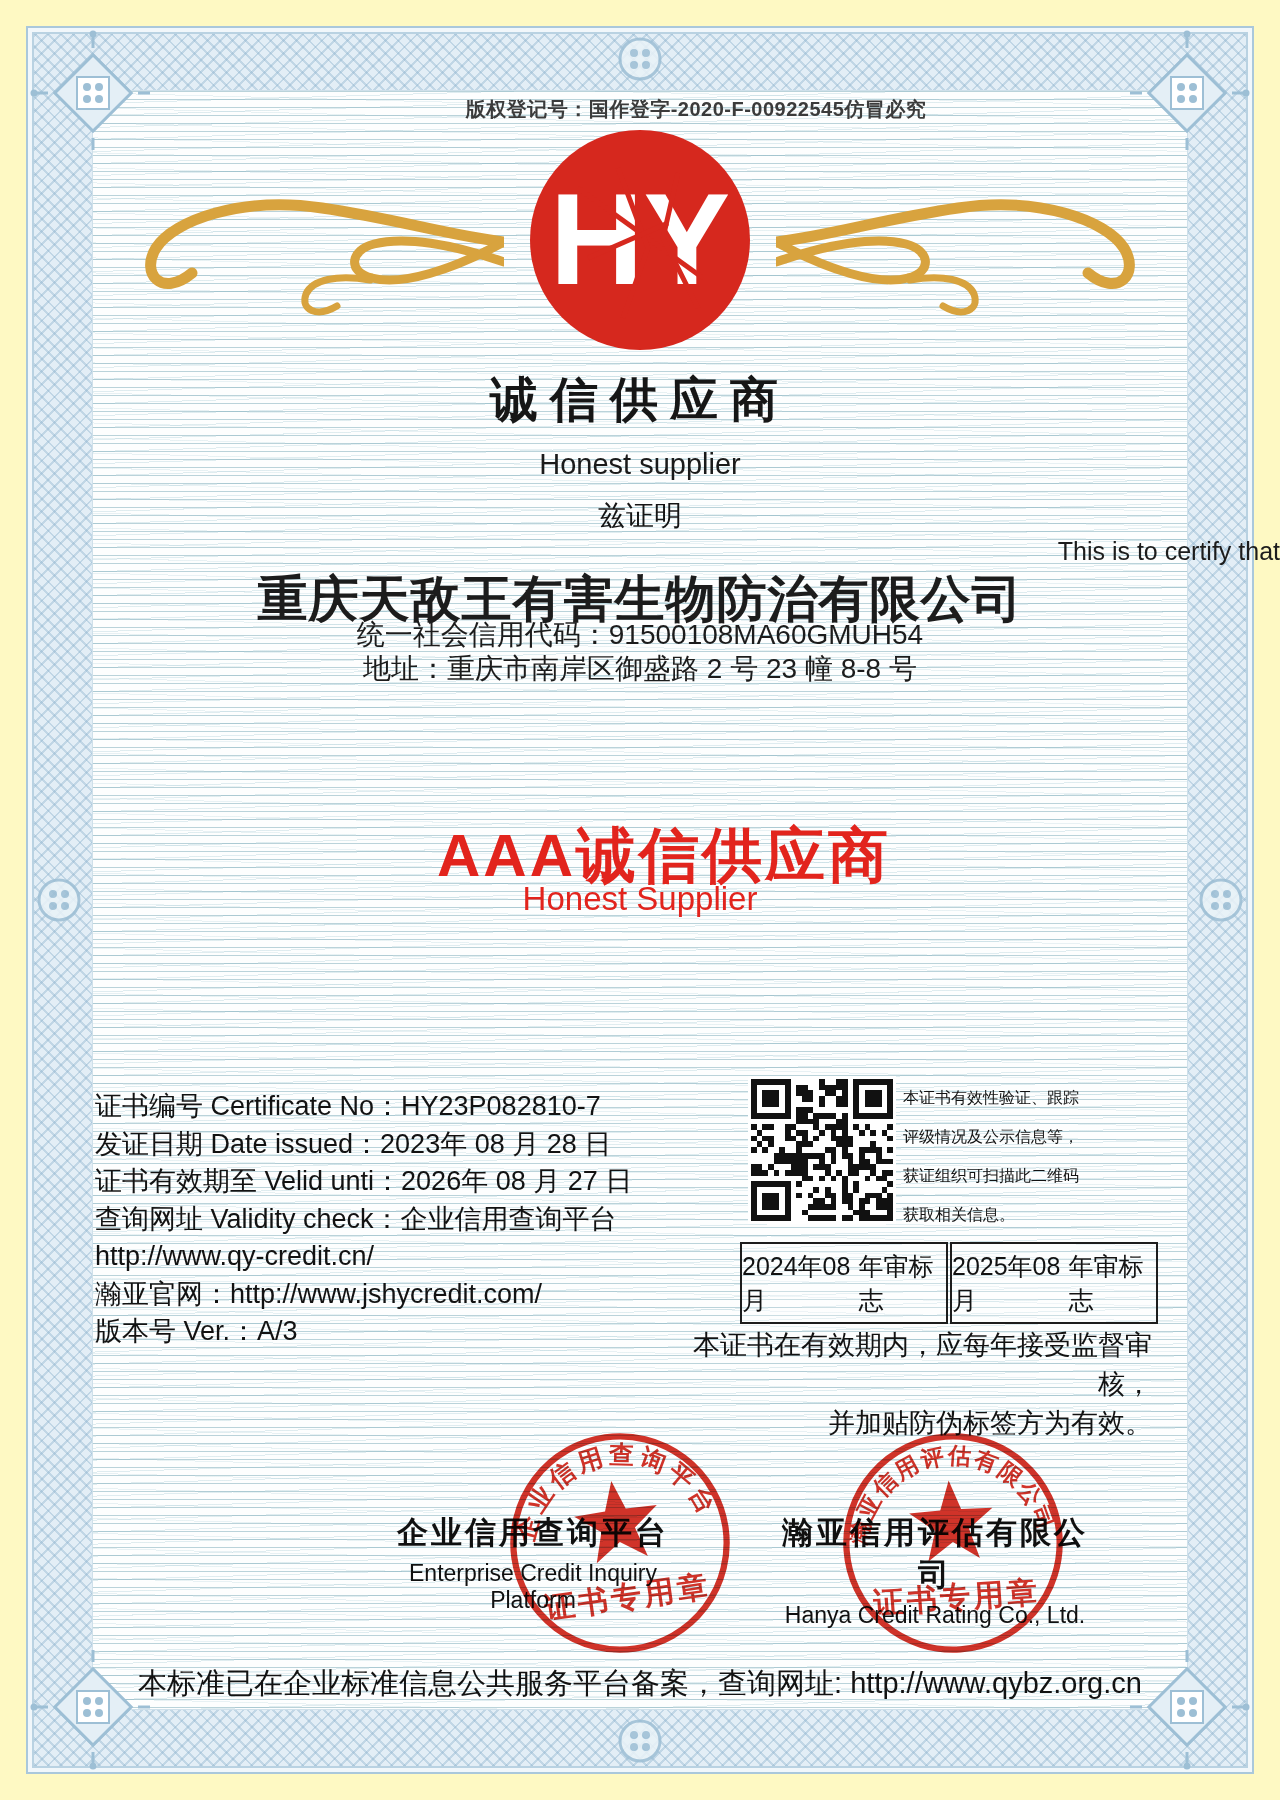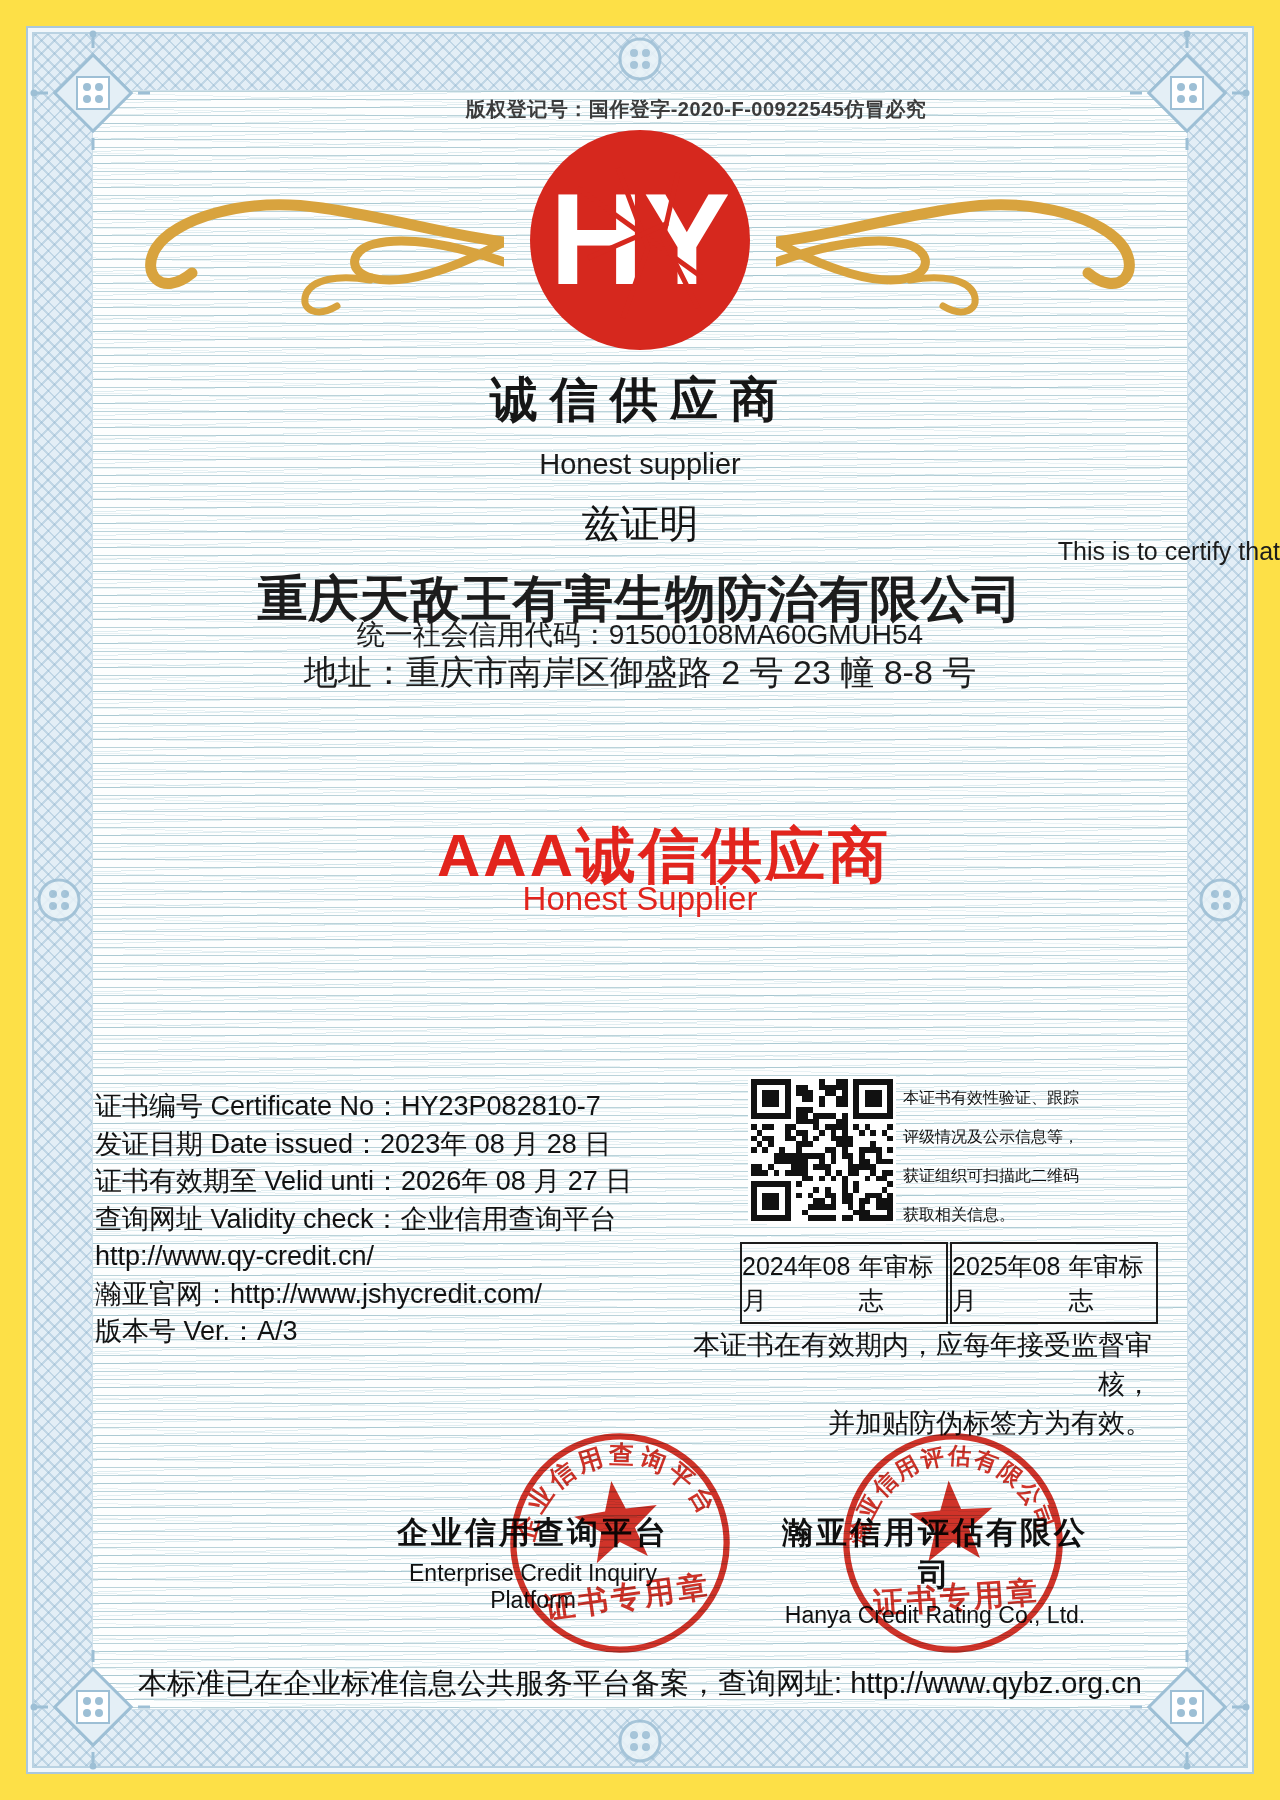--- a/index.html
+++ b/index.html
@@ -1,18 +1,18 @@
 <!DOCTYPE html>
 <html><head>
 <meta charset="utf-8">
 <style>
   html,body{margin:0;padding:0;background:#e9eef1;}
   .page{
     position:relative; width:1280px; height:1800px; margin:0 auto;
-    background:#fde047; overflow:hidden;
+    background:#fef9c3; overflow:hidden;
     font-family:"Liberation Sans","DejaVu Sans",sans-serif; color:#1c1c1c;
   }
   
   .frame-band{
     position:absolute; inset:26px;
     background:
       repeating-linear-gradient(45deg, rgba(137,176,203,.38) 0 2px, transparent 2px 9px),
       repeating-linear-gradient(-45deg, rgba(137,176,203,.38) 0 2px, transparent 2px 9px),
       #e3eef6;
     border:2px solid #aac8db;
@@ -44,25 +44,25 @@
 
   .copyright{top:96px; font-size:20px; font-weight:bold; color:#3b3b3b; transform:translateX(56px); letter-spacing:.5px;}
 
   .logo{top:128px; left:528px; width:224px; height:224px;}
   .flourish{top:178px; width:382px; height:148px;}
   .flourish.l{left:122px;}
   .flourish.r{left:776px; transform:scaleX(-1);}
 
   .title-cn{top:368px; font-size:48px; font-weight:600; letter-spacing:12px; color:#161616;}
   .title-en{top:448px; font-size:29px; color:#1a1a1a;}
-  .intro-cn{top:497px; font-size:39px; color:#141414;}
+  .intro-cn{top:497px; font-size:28px; color:#141414;}
   .intro-en{top:537px; font-size:25px;text-align:right;}
   .company{top:566px; font-size:50px; font-weight:bold; letter-spacing:1px;}
   .credit-code{top:616px; font-size:28px;}
-  .address{top:650px; font-size:34px;}
+  .address{top:650px; font-size:28px;}
 
   .award-cn{top:816px; font-size:60px; font-weight:bold; color:#e2241d; letter-spacing:3px;padding-left:48px;}
   .award-en{top:880px; font-size:33px; color:#e2241d;}
 
   .details{top:1088px; left:95px; width:560px; font-size:27px; line-height:37.5px; color:#121212;}
   .details .dline{white-space:nowrap;}
 
   .qr{top:1076px; left:748px; width:148px; height:148px; background:#fff; padding:3px; box-sizing:border-box;}
   .qr svg{display:block; width:100%; height:100%;}
   .qr-desc{top:1078px; left:903px; width:252px; font-size:16px; line-height:39px; color:#121212;}

